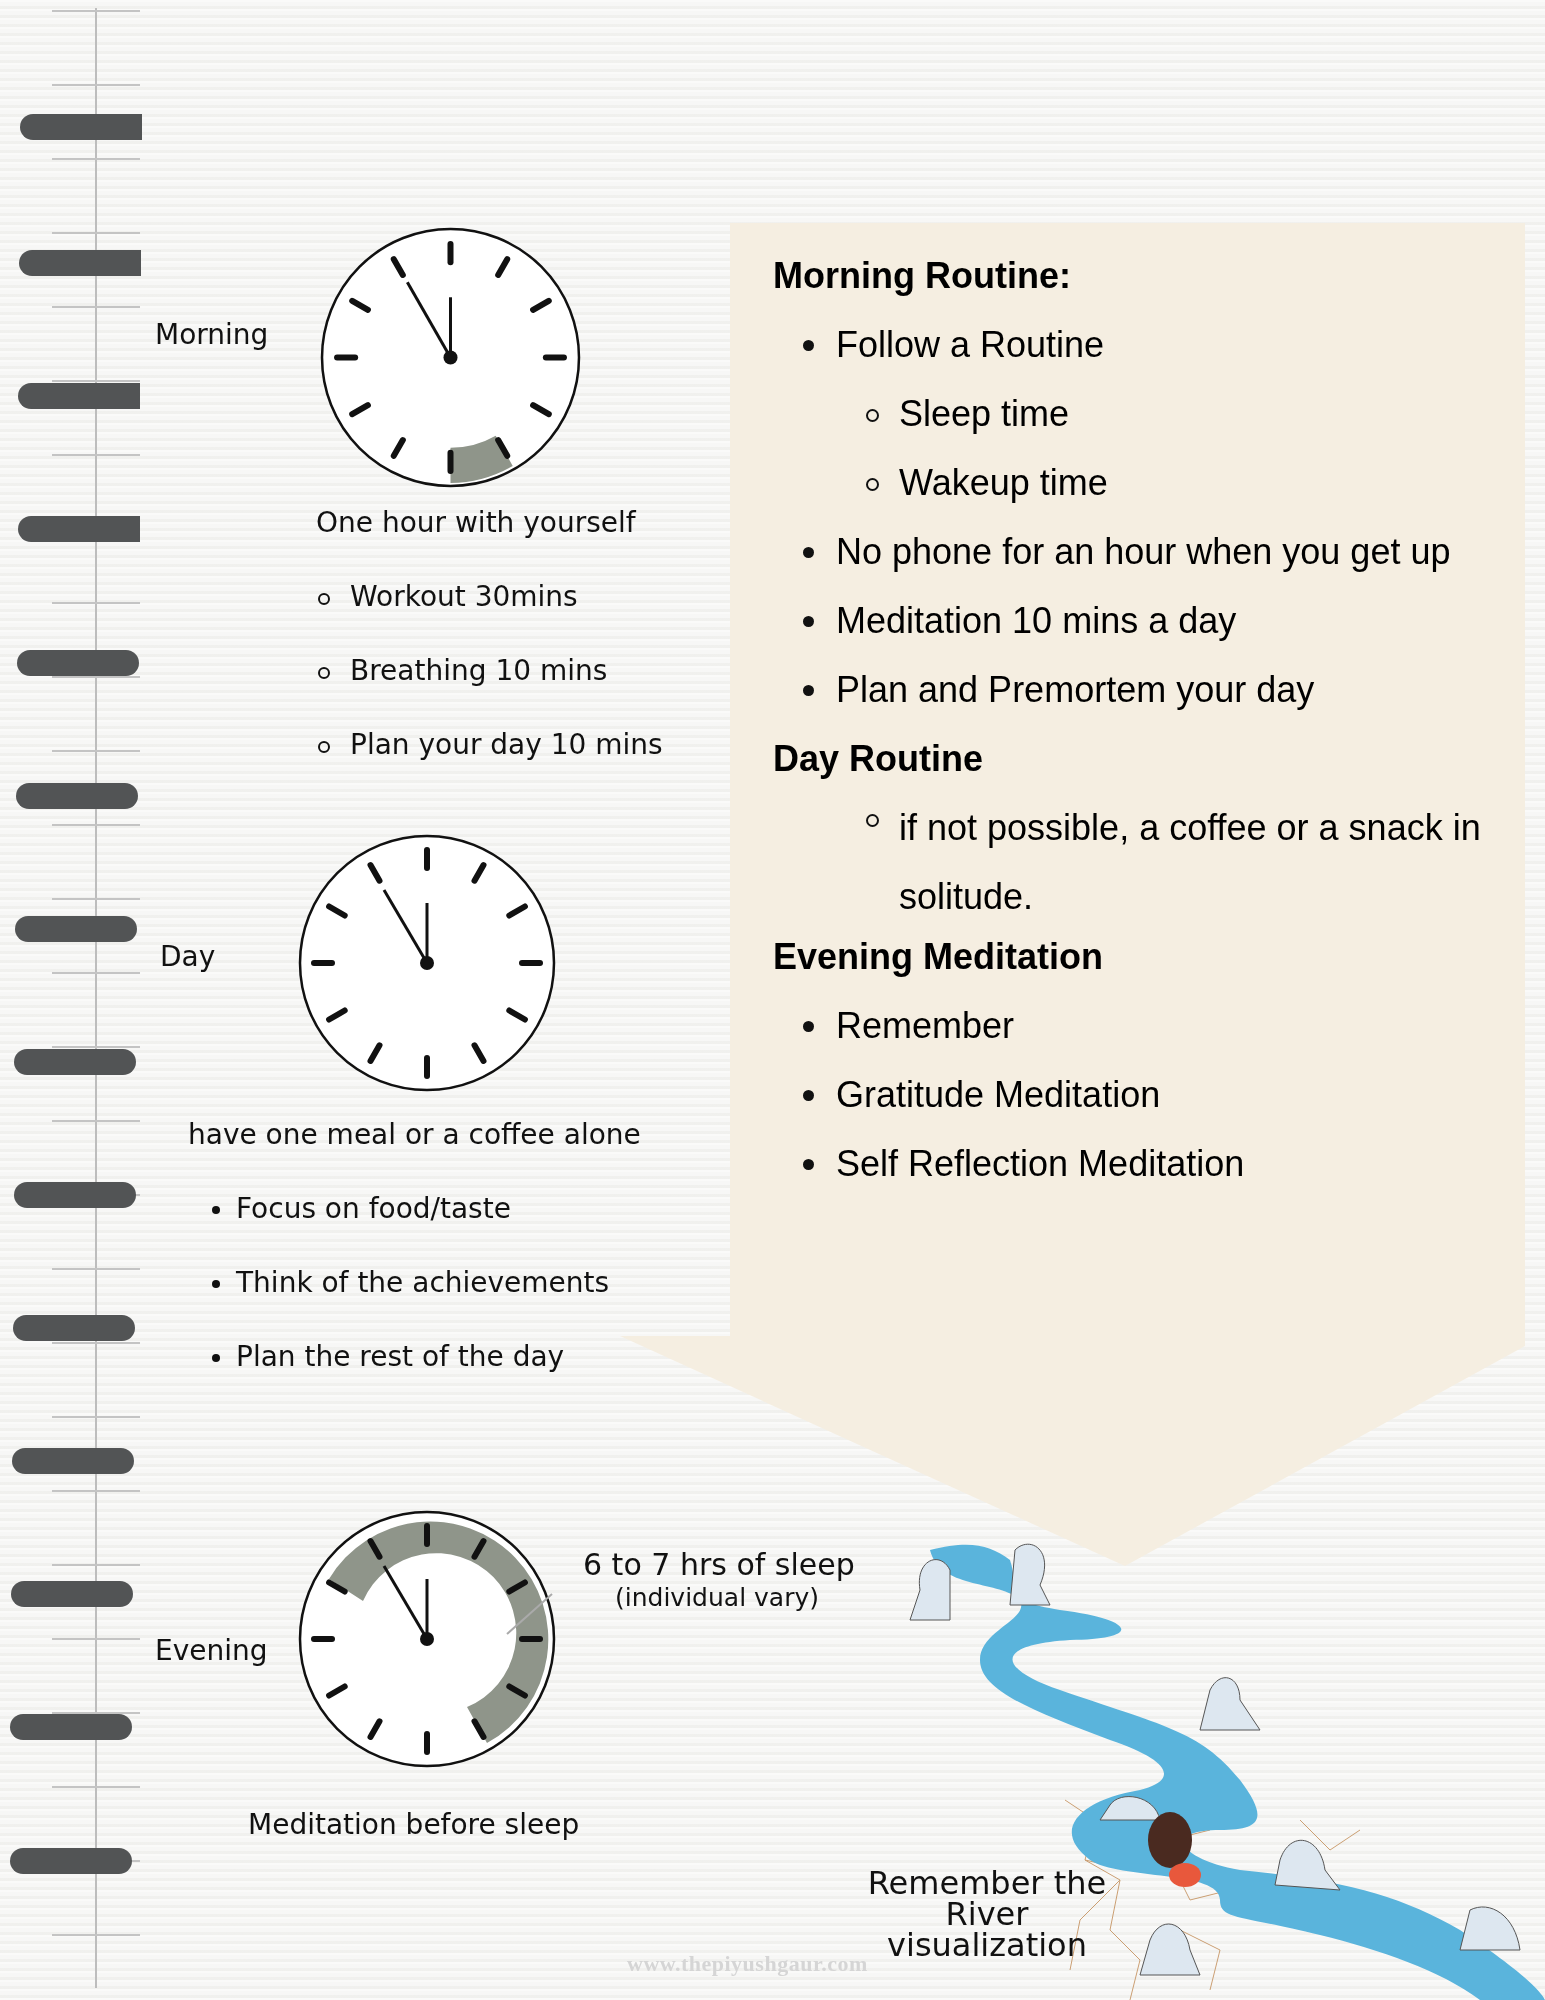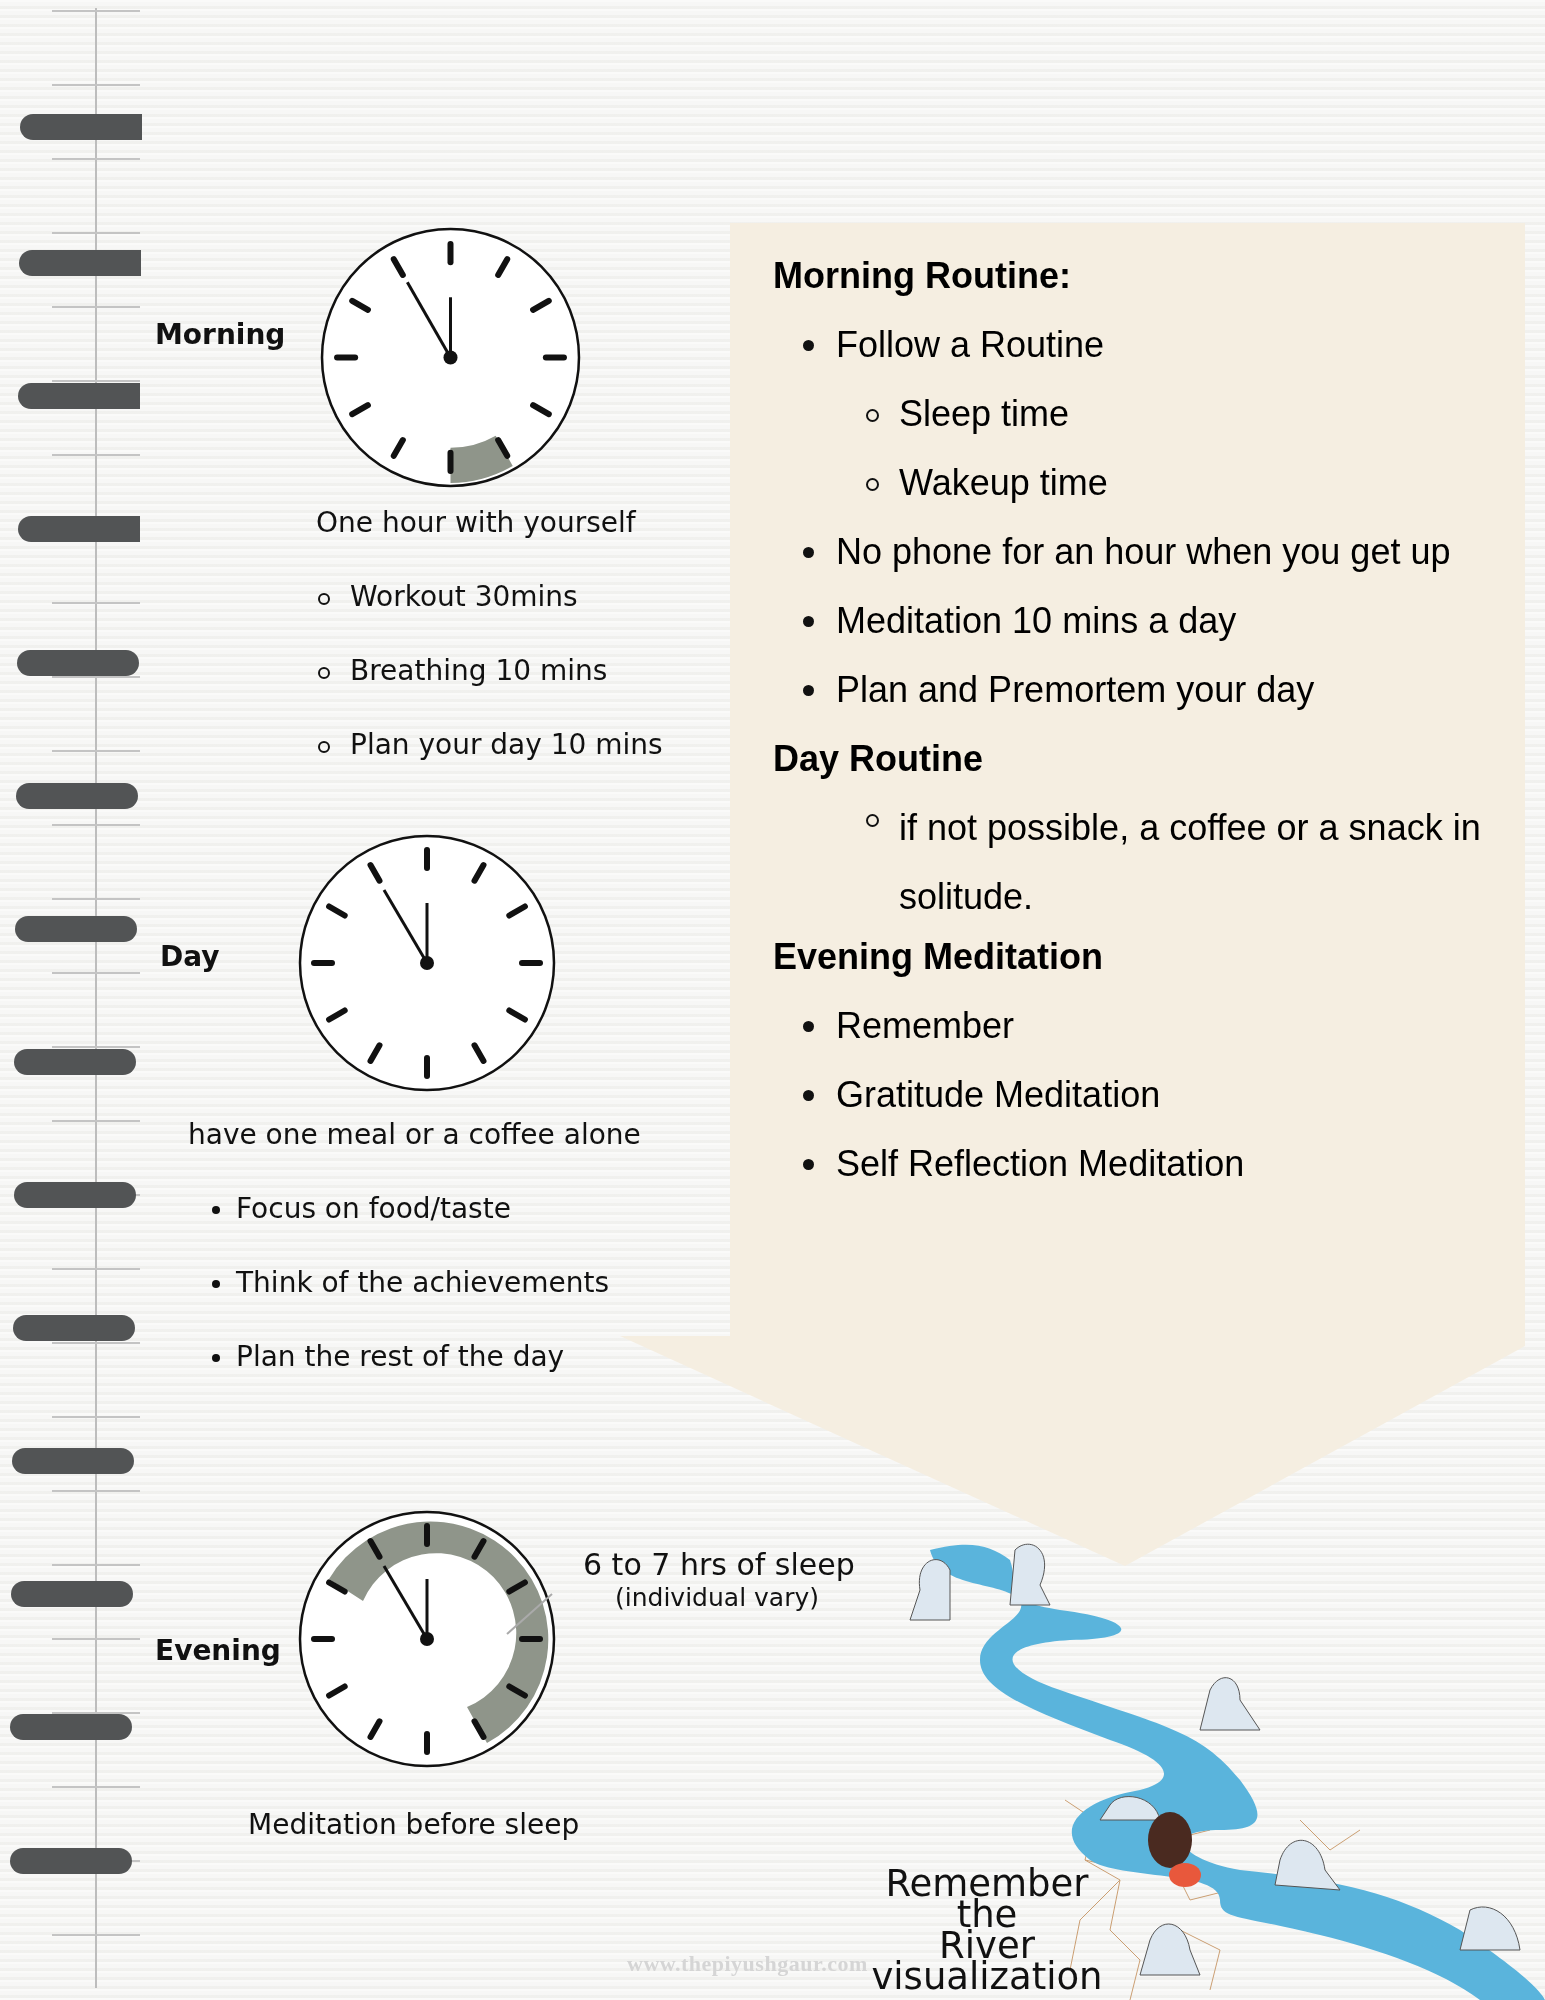--- a/index.html
+++ b/index.html
@@ -11,21 +11,21 @@
     font-family:"Liberation Sans", sans-serif;
     color:#111;
   }
   .abs { position:absolute; }
   
   .ruler-line { position:absolute; left:95px; top:8px; width:2px; height:1980px; background:#bdbdbd; }
   .tick { position:absolute; height:2px; background:#c4c4c4; left:52px; width:88px; }
   .bar { position:absolute; height:26px; background:#525455; border-radius:13px 0 0 13px; left:18px; width:122px; }
   .bar.round { border-radius:13px; }
   
-  .period-label { position:absolute; font-family:"DejaVu Sans", sans-serif; font-weight:bold; font-size:28px; color:#111; }
+  .period-label { position:absolute; font-family:"DejaVu Sans", sans-serif; font-weight:normal; font-size:28px; color:#111; }
   .hand-text { position:absolute; font-family:"DejaVu Sans", sans-serif; font-size:28px; color:#111; line-height:46px; }
   .hand-text ul { margin:0; padding:0; list-style:none; }
   .hand-text li { position:relative; padding-left:34px;margin-top:28px; }
   .hand-text li.circle::before { content:""; position:absolute; left:2px; top:19px; width:8px; height:8px; border:2px solid #111; border-radius:50%; }
   .hand-text li.disc::before { content:""; position:absolute; left:10px; top:20px; width:8px; height:8px; background:#111; border-radius:50%; }
   
   .panel { position:absolute; left:730px; top:223px; width:795px; height:1115px; background:#f5eee1; }
   .panel-content { position:absolute; left:773px; top:250px; width:760px; font-family:"Liberation Sans", sans-serif; font-size:36px; color:#000000; }
   .panel-content h3 { margin:0; font-size:36px; font-weight:bold; height:69px; line-height:52px; }
   .panel-content .li1 { position:relative; padding-left:63px; height:69px; line-height:52px; }
@@ -205,18 +205,18 @@
   <path d="M70,40 C60,20 35,30 40,60 L30,90 L70,90 Z" fill="#dde7f0" stroke="#555" stroke-width="1"></path>
   <path d="M135,20 C150,5 175,20 160,55 L170,75 L130,75 Z" fill="#dde7f0" stroke="#555" stroke-width="1"></path>
   <path d="M330,160 C340,140 360,145 360,170 L380,200 L320,200 Z" fill="#dde7f0" stroke="#555" stroke-width="1"></path>
   <path d="M230,275 C240,260 275,265 280,290 L220,290 Z" fill="#dde7f0" stroke="#555" stroke-width="1"></path>
   <path d="M400,330 C410,300 440,305 445,340 L460,360 L395,355 Z" fill="#dde7f0" stroke="#555" stroke-width="1"></path>
   <path d="M270,410 C280,385 305,390 310,420 L320,445 L260,445 Z" fill="#dde7f0" stroke="#555" stroke-width="1"></path>
   <path d="M590,380 C610,370 635,385 640,420 L580,420 Z" fill="#dde7f0" stroke="#555" stroke-width="1"></path>
   <ellipse cx="290" cy="310" rx="22" ry="28" fill="#4a2a20"></ellipse>
   <ellipse cx="305" cy="345" rx="16" ry="12" fill="#e8583c"></ellipse>
 </svg>
-<div class="hand-text" style="left:857px;top:1868px;font-size:37px;line-height:31px;text-align:center;width:260px">
+<div class="hand-text" style="left:857px;top:1868px;font-size:32px;line-height:31px;text-align:center;width:260px">
   <div>Remember the</div>
   <div>River visualization</div>
 </div>
 
 <div class="watermark">www.thepiyushgaur.com</div>
 
 </body></html>

